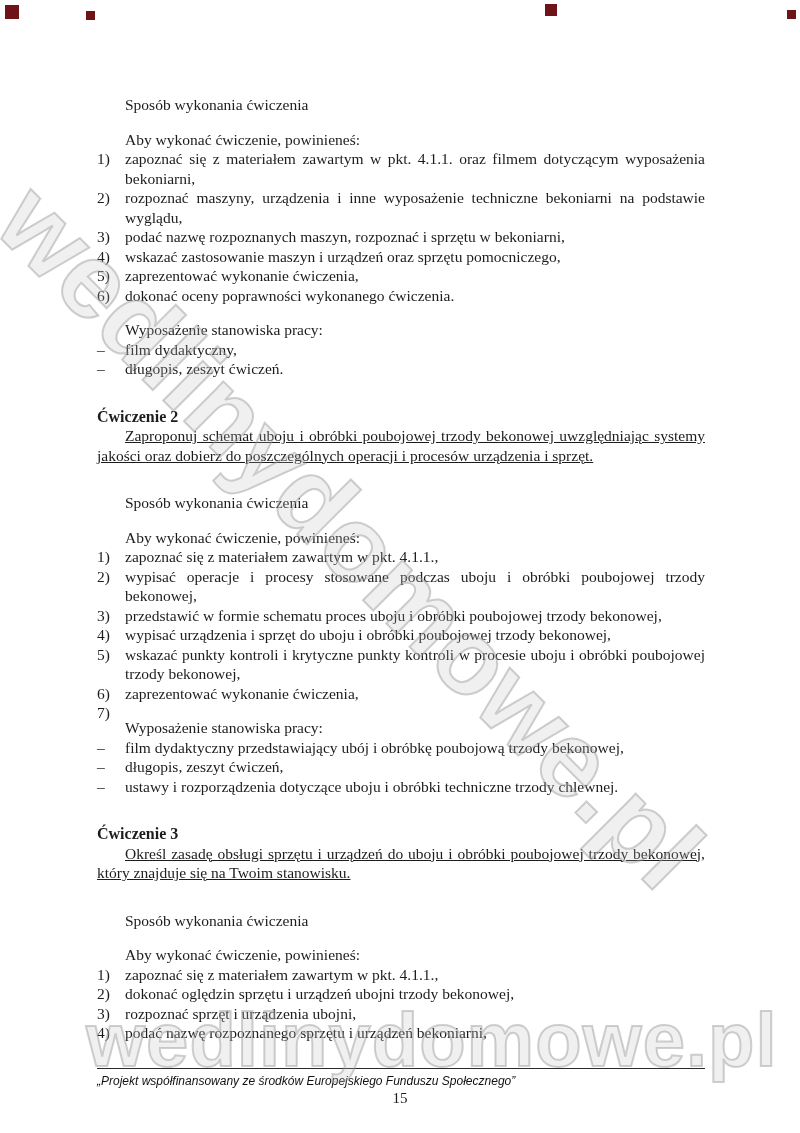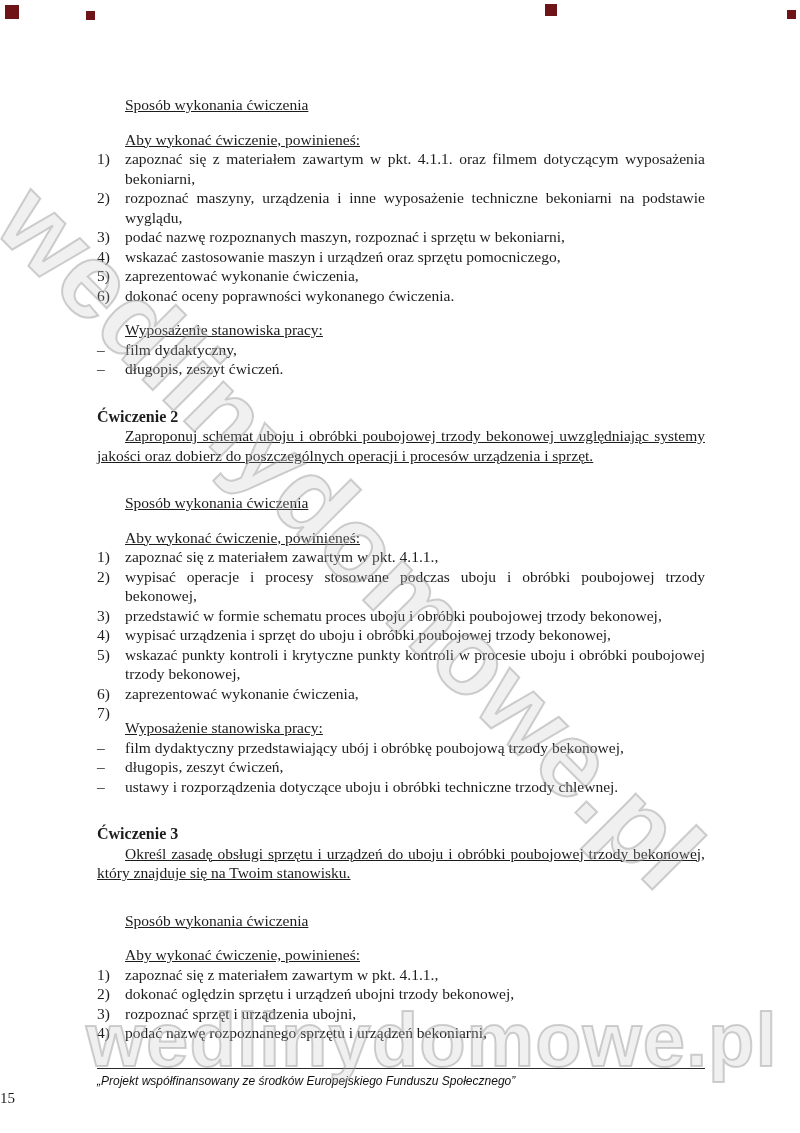--- a/index.html
+++ b/index.html
@@ -18,21 +18,20 @@
     right: 95px;
     top: 80px;
     z-index: 2;
     font-size: 15.5px;
     line-height: 19.5px;
   }
   .para {
     margin: 15px 0 0 0;
     text-indent: 28px;
     text-align: left;
-    text-decoration: underline;
   }
   .para-lg { margin-top: 28px; }
   .para-justify {
     margin: 0;
     text-indent: 28px;
     text-align: justify;
     text-decoration: underline;
   }
   .heading {
     margin: 28px 0 0 0;
@@ -89,21 +88,21 @@
     font-size: 12px;
     margin-top: 5px;
     color: #111111;
     font-style: italic;
   }
   .page-number {
     position: absolute;
     left: 0;
     right: 0;
     top: 1090px;
-    text-align: left;
+    text-align: center;
     font-size: 15px;
     z-index: 3;
   }
   .scan-mark {
     position: absolute;
     z-index: 6;
   }
 </style>
 </head>
 <body>

